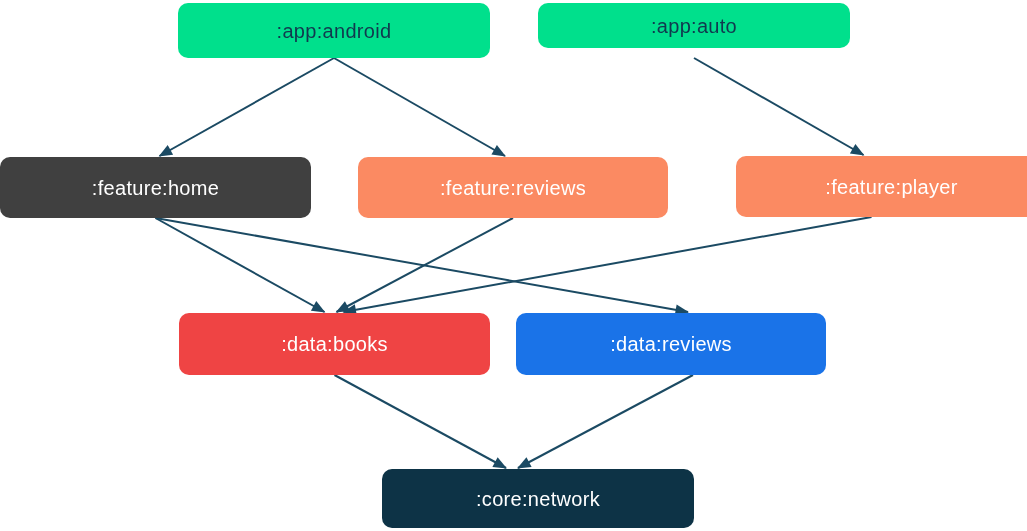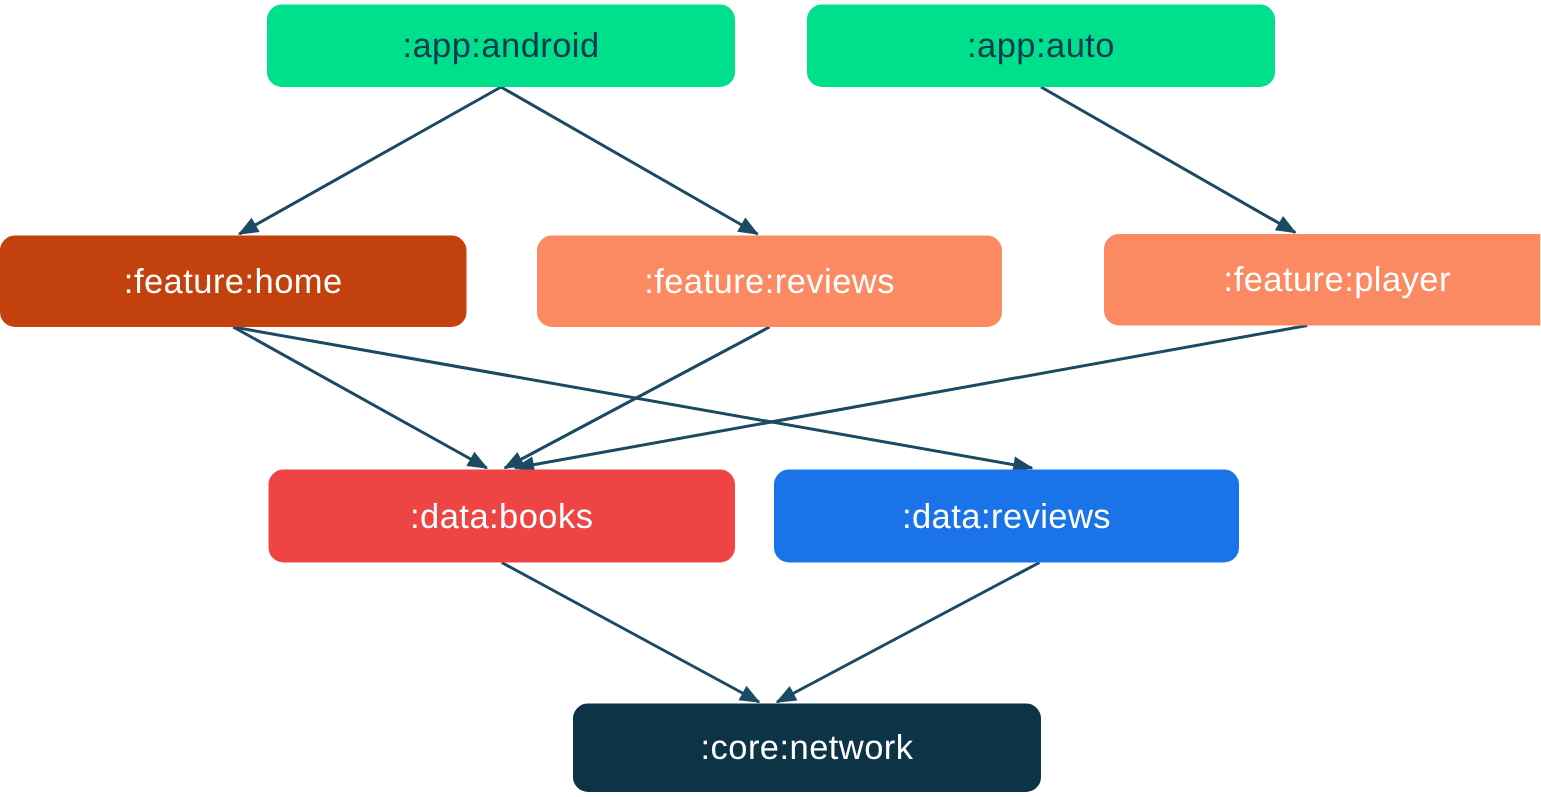--- a/index.html
+++ b/index.html
@@ -3,21 +3,21 @@
 <meta charset="utf-8">
 <style>
   html,body{margin:0;padding:0;background:#ffffff;}
   .canvas{
     position:relative;width:1027px;height:531px;background:#ffffff;
     font-family:"Liberation Sans","DejaVu Sans",sans-serif;overflow:hidden;
   }
   .edges{position:absolute;left:0;top:0;width:1027px;height:531px;pointer-events:none;}
   .node{
     position:absolute;display:flex;align-items:center;justify-content:center;
-    border-radius:10px;font-size:23px;letter-spacing:0.3px;white-space:nowrap;
+    border-radius:10px;font-size:20px;letter-spacing:0.3px;white-space:nowrap;
     box-sizing:border-box;
   }
   .node span{line-height:1;}
 </style>
 </head>
 <body style="background: rgb(255, 255, 255);">
 
 <div class="canvas">
 
   <svg class="edges" viewBox="0 0 1027 531" xmlns="http://www.w3.org/2000/svg">
@@ -35,24 +35,24 @@
         <line x1="513" y1="218" x2="336.5" y2="312" stroke="#1b4a63" stroke-width="2" marker-end="url(#arrowhead)"></line>
         <line x1="871.5" y1="217" x2="343.5" y2="312" stroke="#1b4a63" stroke-width="2" marker-end="url(#arrowhead)"></line>
         <line x1="334.5" y1="375" x2="506" y2="468" stroke="#1b4a63" stroke-width="2" marker-end="url(#arrowhead)"></line>
         <line x1="693" y1="375" x2="518" y2="468" stroke="#1b4a63" stroke-width="2" marker-end="url(#arrowhead)"></line>
       </g>
   </svg>
 
   <div class="node" style="left: 178px; top: 3px; width: 312px; height: 55px; background: rgb(0, 224, 140); color: rgb(17, 57, 79);">
     <span>:app:android</span>
   </div>
-  <div class="node" style="left: 538px; top: 3px; width: 312px; height: 55px; background: rgb(0, 224, 140); color: rgb(17, 57, 79);">
+  <div class="node" style="left: 538px; top: 3px; width: 312px; height: 45px; background: rgb(0, 224, 140); color: rgb(17, 57, 79);">
     <span>:app:auto</span>
   </div>
-  <div class="node" style="left: 0px; top: 157px; width: 311px; height: 61px; background: #c2410c; color: rgb(255, 255, 255);">
+  <div class="node" style="left: 0px; top: 157px; width: 311px; height: 61px; background: #404040; color: rgb(255, 255, 255);">
     <span>:feature:home</span>
   </div>
   <div class="node" style="left: 358px; top: 157px; width: 310px; height: 61px; background: rgb(251, 138, 98); color: rgb(255, 255, 255);">
     <span>:feature:reviews</span>
   </div>
   <div class="node" style="left: 716px; top: 156px; width: 311px; height: 61px; background: rgb(251, 138, 98); color: rgb(255, 255, 255); margin-left: 20px;">
     <span>:feature:player</span>
   </div>
   <div class="node" style="left: 179px; top: 313px; width: 311px; height: 62px; background: #ef4444; color: rgb(255, 255, 255);">
     <span>:data:books</span>

